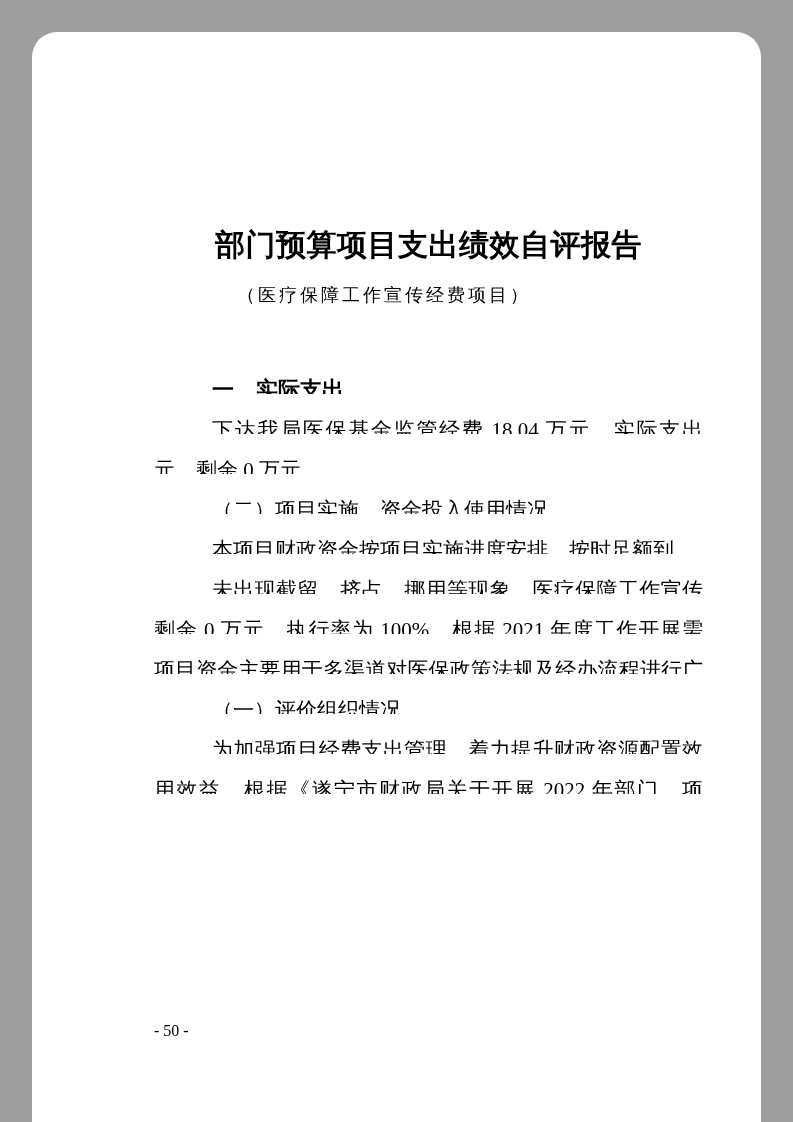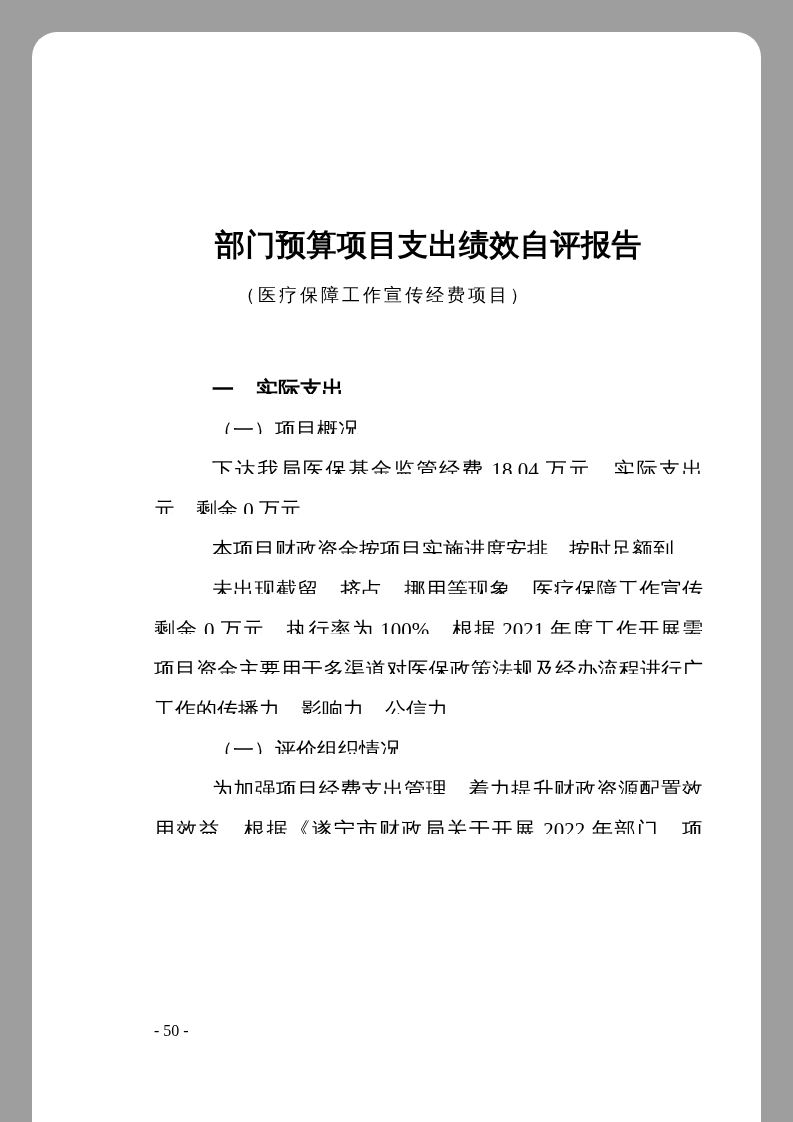--- a/index.html
+++ b/index.html
@@ -92,28 +92,27 @@
 <body>
 
 <div class="page">
 
   <div class="doc-title">部门预算项目支出绩效自评报告</div>
 
   <div class="doc-subtitle">（医疗保障工作宣传经费项目）</div>
 
   <div class="doc-body">
       <div class="line h indent">一、实际支出</div>
-      <div class="line k indent">（一）项目概况</div>
       <div class="line b indent justify">下达我局医保基金监管经费 18.04 万元，实际支出 18.04 万</div>
       <div class="line b">元，剩余 0 万元。</div>
+      <div class="line k indent">（二）项目实施、资金投入使用情况</div>
       <div class="line b indent">本项目财政资金按项目实施进度安排，按时足额到位，</div>
       <div class="line b indent justify">未出现截留、挤占、挪用等现象。医疗保障工作宣传经费项目</div>
       <div class="line b justify">剩余 0 万元，执行率为 100%。根据 2021 年度工作开展需要，该</div>
       <div class="line b justify">项目资金主要用于多渠道对医保政策法规及经办流程进行广泛</div>
-      <div class="line b">工作的传播力、影响力、公信力。</div>
       <div class="line k indent">（一）评价组织情况</div>
       <div class="line b indent justify">为加强项目经费支出管理，着力提升财政资源配置效率和使</div>
       <div class="line b justify">用效益，根据《遂宁市财政局关于开展 2022 年部门、项目、政</div>
     </div>
 
   <div class="page-number">- 50 -</div>
 
 </div>
 
 </body></html>

